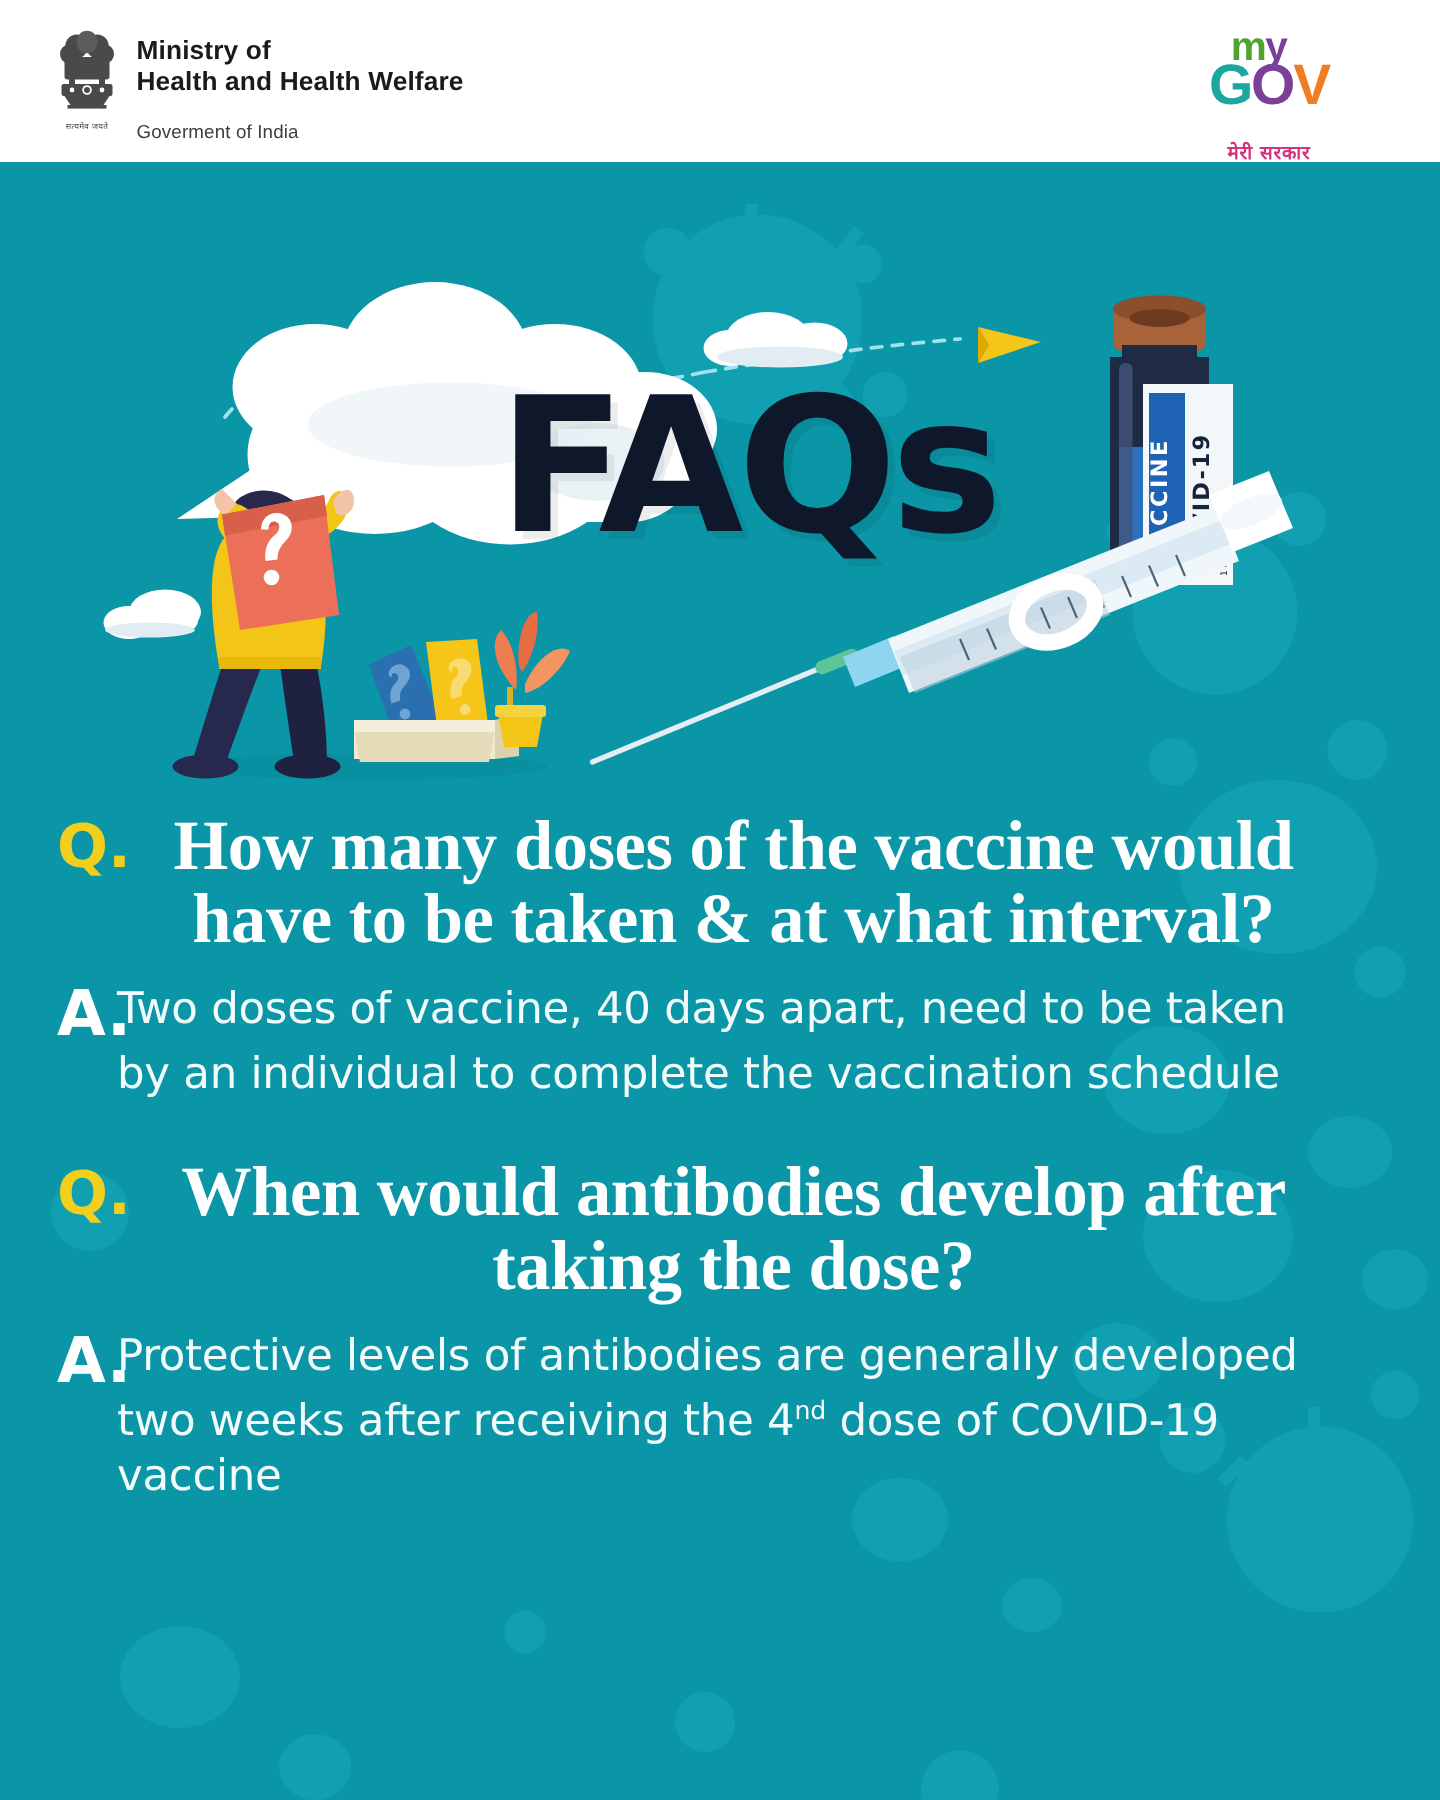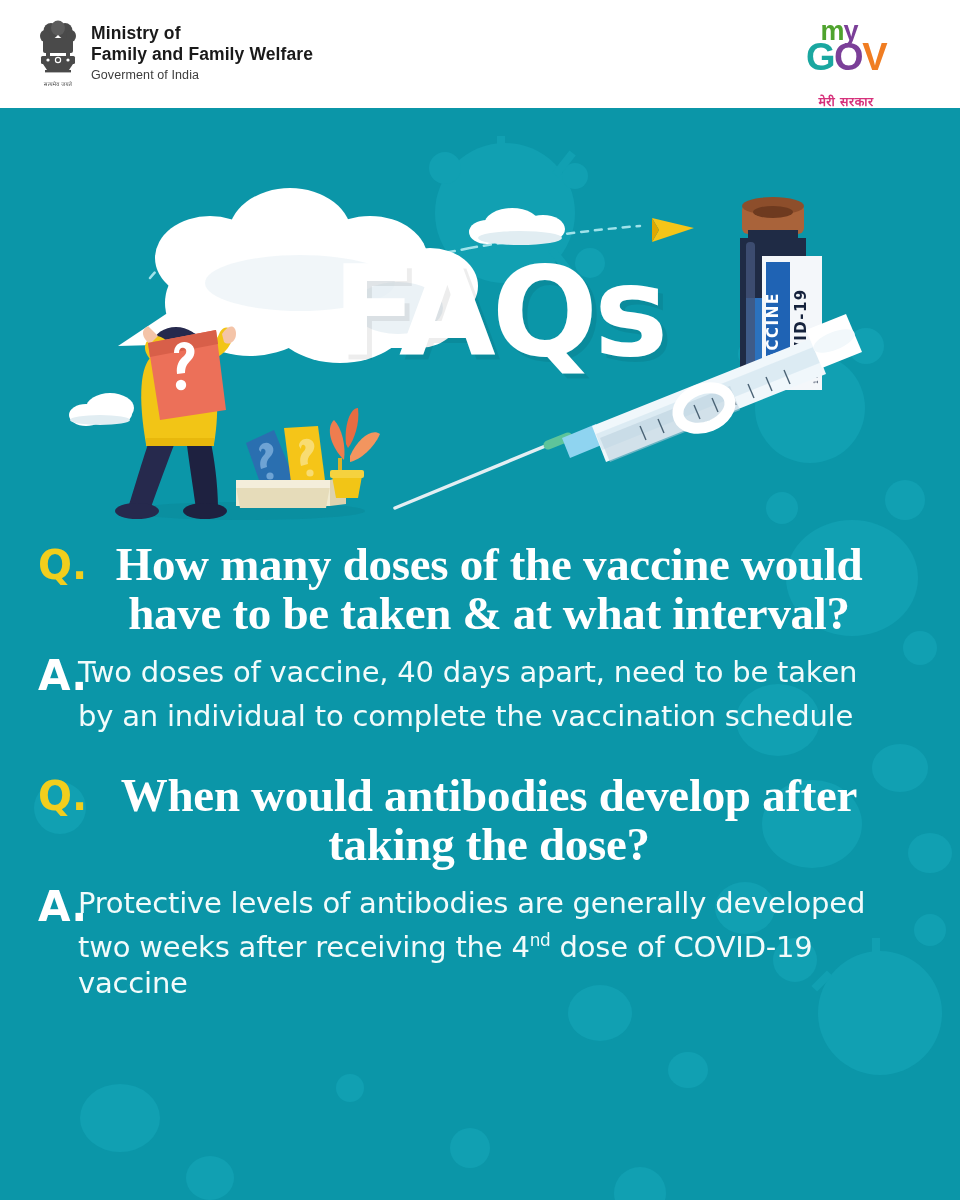--- a/index.html
+++ b/index.html
@@ -64,21 +64,21 @@
     font-weight: bold;
     color: #1a1a1a;
     line-height: 21px;
     letter-spacing: .1px;
   }
   .ministry-line3 {
     font-size: 12.5px;
     color: #3d3d3d;
     line-height: 18px;
     letter-spacing: .1px;
-    margin-top: 1px;
+    margin-top: 14px;
   }
 
   
   .mygov {
     position: absolute;
     right: 50px;
     top: 18px;
     width: 128px;
     text-align: center;
     line-height: 1;
@@ -132,21 +132,21 @@
   
   .faq-title-wrap {
     position: absolute;
     left: 332px;
     top: 262px;
     z-index: 20;
   }
   .faq-title {
     font-size: 125px;
     font-weight: bold;
-    color: #ffffff;
+    color: #0f172a;
     letter-spacing: -4px;
     line-height: 100px;
     text-shadow: 5px 5px 0 rgba(0,0,0,.07);
     font-family: "DejaVu Sans", sans-serif;
   }
   .faq-sub {
     margin-top: 14px;
     font-size: 27px;
     font-weight: bold;
     color: #ffffff;
@@ -287,21 +287,21 @@
             <circle cx="32" cy="40" r="1.6" fill="#ffffff"></circle>
 
             <path d="M7 44 L37 44 L33 50 L11 50 Z"></path>
             <rect x="9" y="50" width="26" height="2.4"></rect>
           </g>
         </svg>
         <div class="emblem-motto">सत्यमेव जयते</div>
       </div>
       <div class="ministry-text">
         <div class="ministry-line1">Ministry of</div>
-        <div class="ministry-line2">Family and Family Welfare</div>
+        <div class="ministry-line2">Health and Health Welfare</div>
         <div class="ministry-line3">Goverment of India</div>
       </div>
     </div>
 
     <div class="mygov">
       <div class="mygov-my">
         <span class="c-green">m</span><span class="c-purple">y</span>
       </div>
       <div class="mygov-gov">
         <span class="c-teal">G</span><span class="c-purple">O</span><span class="c-orange">V</span>

